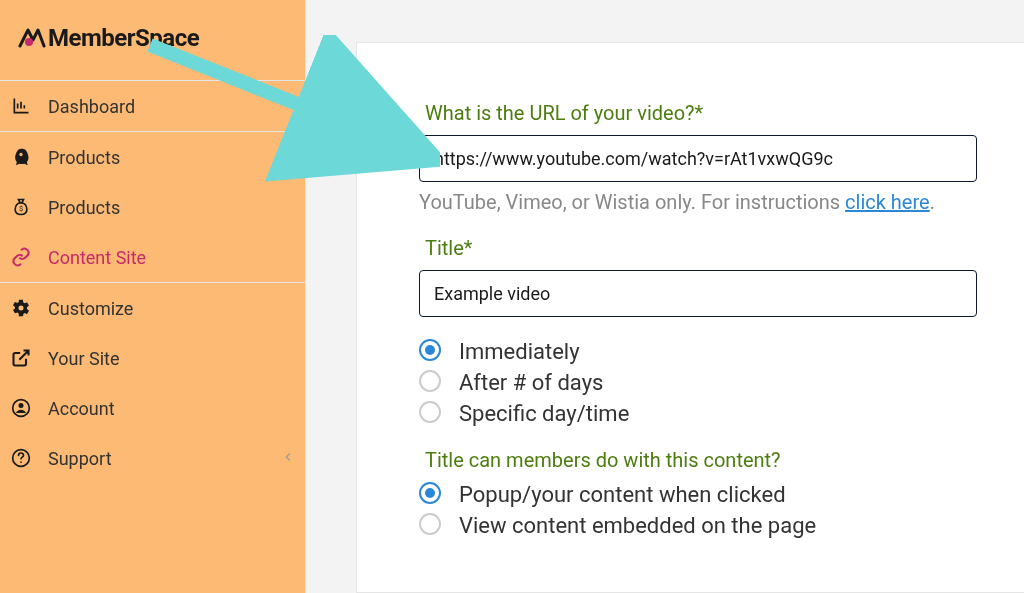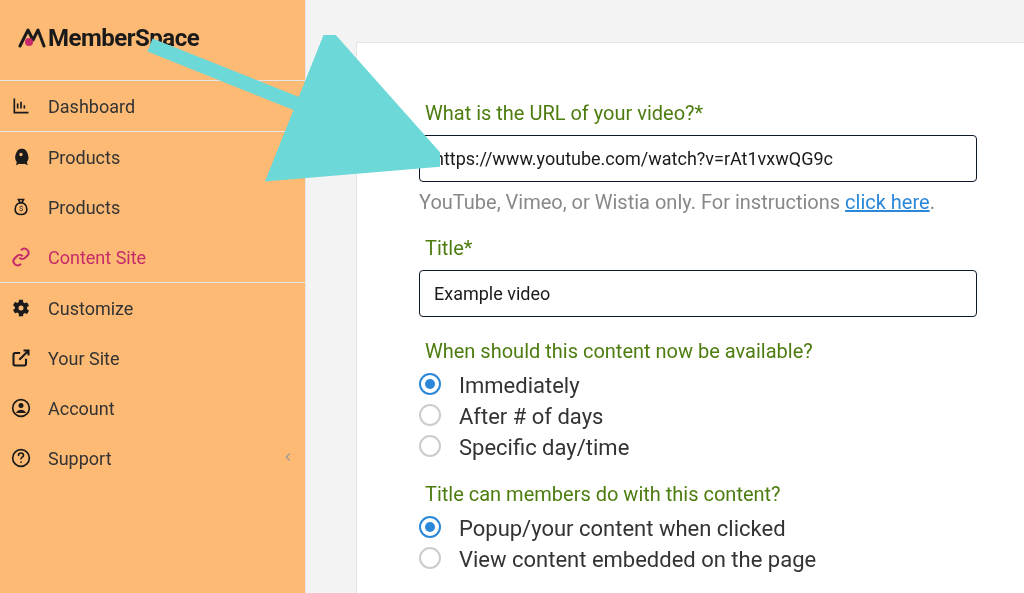--- a/index.html
+++ b/index.html
@@ -250,21 +250,20 @@
         <span>YouTube, Vimeo, or Wistia only. For instructions </span><a>click here</a><span>.</span>
       </div>
     </div>
 
     <div class="form-group">
       <label class="form-label">Title*</label>
       <input type="text" class="form-input" value="Example video" style="">
     </div>
 
     <div class="form-group">
-      <label class="form-label">When should this content now be available?</label>
       <div class="radio-group">
         <label class="radio-option">
           <span class="radio-circle checked"></span>
           <span>Immediately</span>
         </label>
         <label class="radio-option">
           <span class="radio-circle"></span>
           <span>After # of days</span>
         </label>
         <label class="radio-option">

